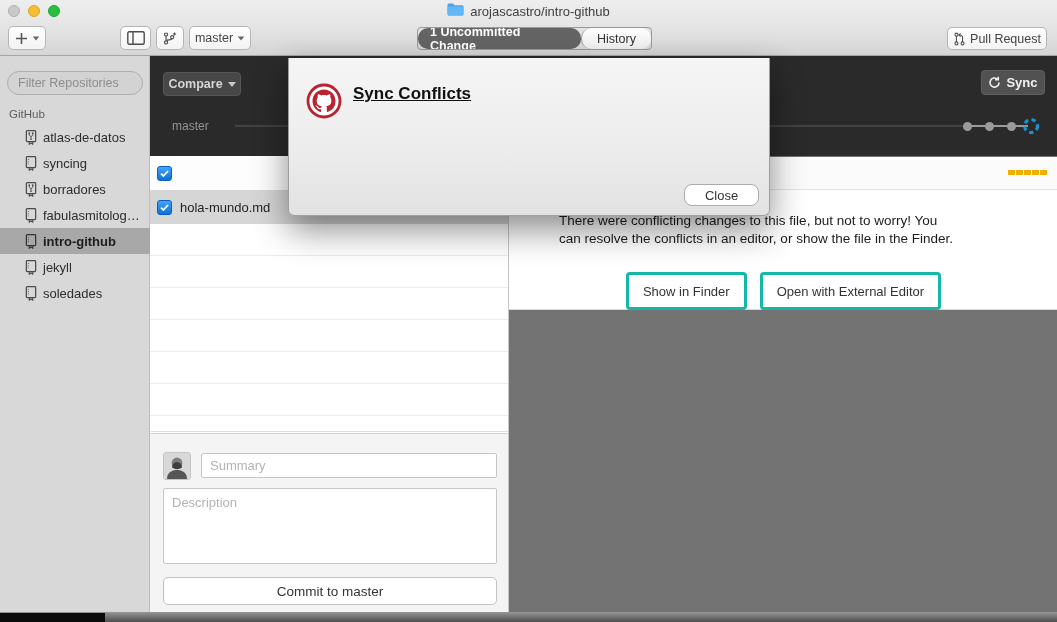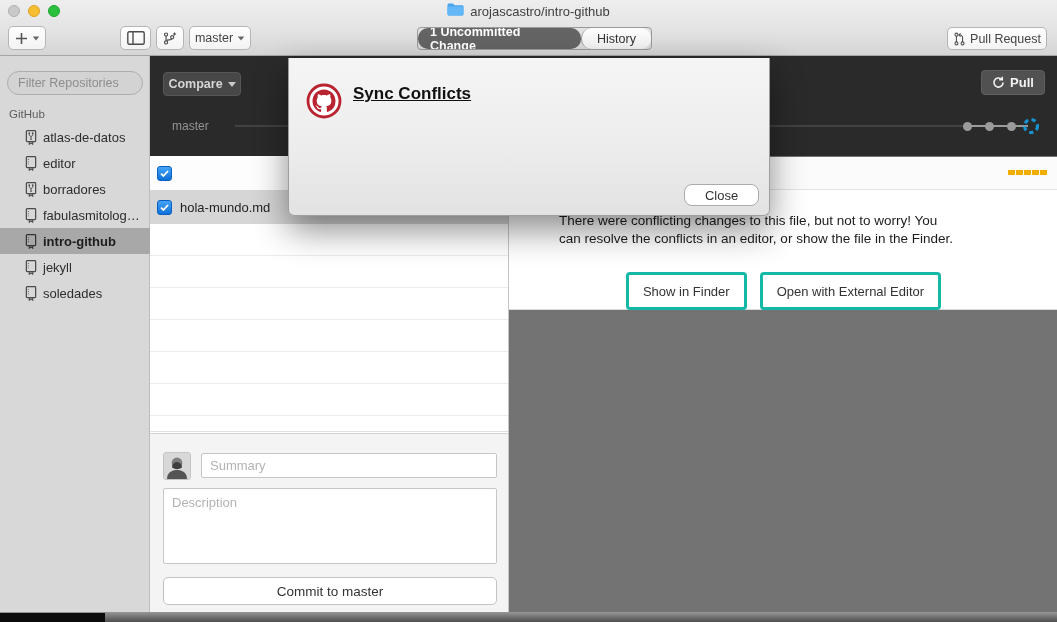--- a/index.html
+++ b/index.html
@@ -218,21 +218,21 @@
       <div class="repo-item">
         <span class="ric">
           <svg width="14" height="16" viewBox="0 0 16 18">
             <rect x="2.7" y="1.7" width="10.6" height="12.6" rx="1" fill="none" stroke="#4a4a4a" stroke-width="1.4"></rect>
             <path d="M6 14.3 v3 l2-1.6 2 1.6 v-3" fill="none" stroke="#4a4a4a" stroke-width="1.2"></path>
             <line x1="5" y1="4.5" x2="5" y2="5.5" stroke="#4a4a4a"></line>
               <line x1="5" y1="7" x2="5" y2="8" stroke="#4a4a4a"></line>
               <line x1="5" y1="9.5" x2="5" y2="10.5" stroke="#4a4a4a"></line>
           </svg>
         </span>
-        <span>editor</span>
+        <span>syncing</span>
       </div>
 
       <div class="repo-item">
         <span class="ric">
           <svg width="14" height="16" viewBox="0 0 16 18">
             <rect x="2.7" y="1.7" width="10.6" height="12.6" rx="1" fill="none" stroke="#4a4a4a" stroke-width="1.4"></rect>
             <path d="M6 14.3 v3 l2-1.6 2 1.6 v-3" fill="none" stroke="#4a4a4a" stroke-width="1.2"></path>
             <path d="M6 5.5 v1 c0 1.3 2 1.2 2 2.5 v1.5 M10 5.5 v1 c0 1.3 -2 1.2 -2 2.5" fill="none" stroke="#4a4a4a" stroke-width="1.1"></path>
             <circle cx="6" cy="4.7" r="1" fill="#4a4a4a"></circle>
               <circle cx="10" cy="4.7" r="1" fill="#4a4a4a"></circle>
@@ -311,21 +311,21 @@
     <div class="spinner">
       <svg width="18" height="18" viewBox="0 0 18 18">
         <circle cx="9" cy="9" r="6.5" fill="none" stroke="#1793d1" stroke-width="3.2" stroke-dasharray="4.2 3.4"></circle>
       </svg>
     </div>
     <div class="sync-btn">
       <svg width="13" height="13" viewBox="0 0 16 16">
         <path d="M13.6 8 A5.6 5.6 0 1 1 11.9 4" fill="none" stroke="#f2f2f2" stroke-width="2"></path>
         <path d="M12.6 0.8 V4.6 H8.8" fill="none" stroke="#f2f2f2" stroke-width="2"></path>
       </svg>
-      <span>Pull</span>
+      <span>Sync</span>
     </div>
   </div>
 
   <div class="file-list">
     <div class="row-selectall">
       <span class="checkbox">
         <svg width="11" height="11" viewBox="0 0 11 11">
           <path d="M2 5.6 L4.4 8 L9 3" fill="none" stroke="#fff" stroke-width="1.8"></path>
         </svg>
       </span>

